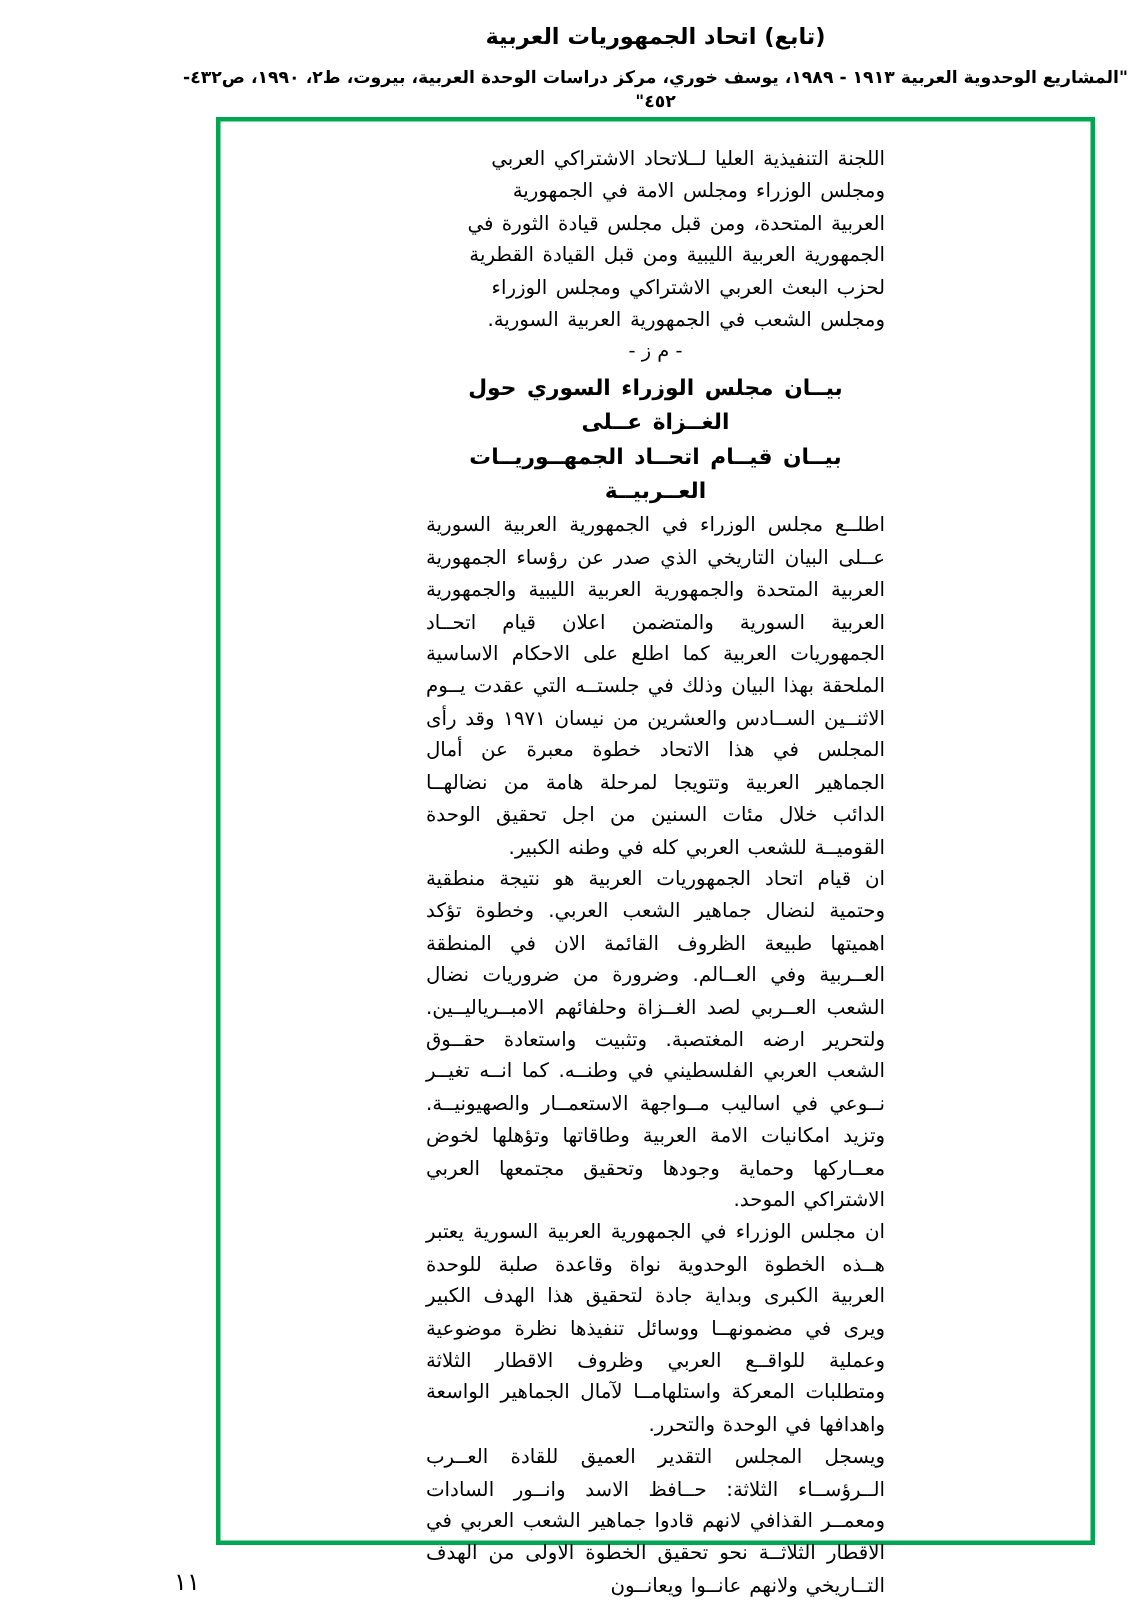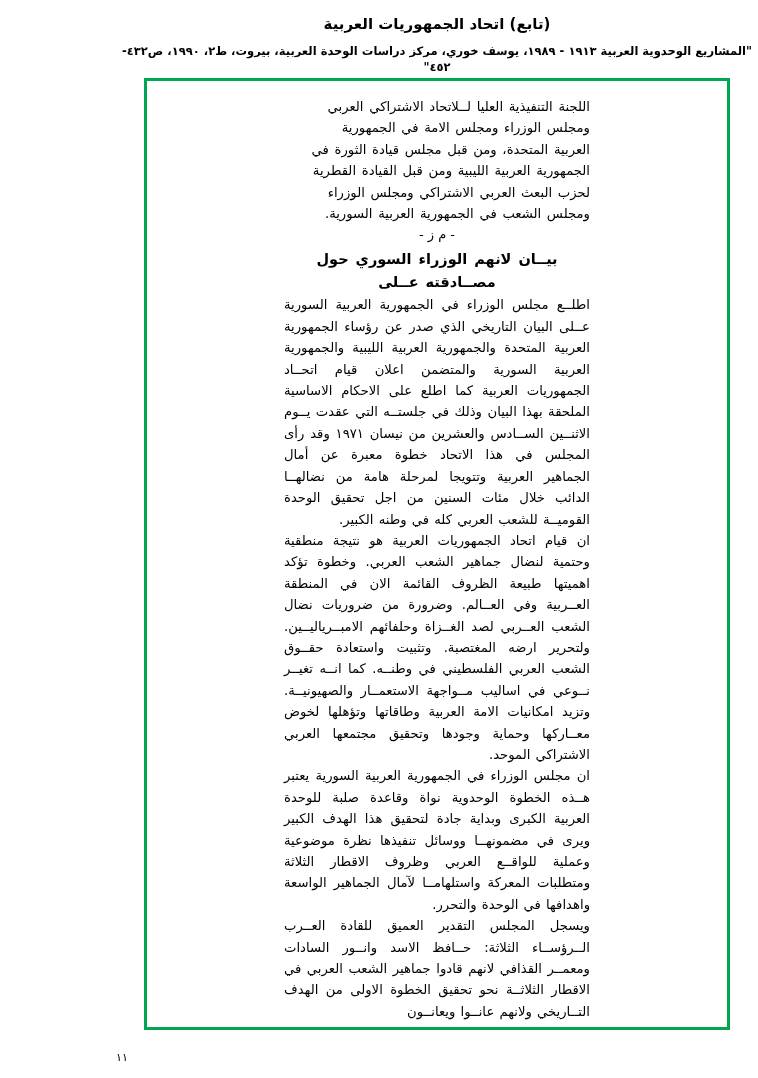--- a/index.html
+++ b/index.html
@@ -100,21 +100,21 @@
   }
   .body-text p + p {
     margin-top: 0px;
   }
   .page-number {
     position: absolute;
     bottom: 14px;
     left: 0;
     right: 18px;
     text-align: left;
-    font-size: 11px;
+    font-size: 16px;
   }
 </style>
 </head>
 <body>
 
 <div class="page">
 
   <div class="header">
     <div class="header-title">(تابع) اتحاد الجمهوريات العربية</div>
     <div class="header-source">"المشاريع الوحدوية العربية ١٩١٣ - ١٩٨٩، يوسف خوري، مركز دراسات الوحدة العربية، بيروت، ط٢، ١٩٩٠، ص٤٣٢- ٤٥٢"</div>
@@ -124,21 +124,22 @@
 
   <div class="content">
 
     <div class="block-intro">
       <p>اللجنة التنفيذية العليا لــلاتحاد الاشتراكي العربي ومجلس الوزراء ومجلس الامة في الجمهورية العربية المتحدة، ومن قبل مجلس قيادة الثورة في الجمهورية العربية الليبية ومن قبل القيادة القطرية لحزب البعث العربي الاشتراكي ومجلس الوزراء ومجلس الشعب في الجمهورية العربية السورية.</p>
     </div>
 
     <div class="sep">- م ز -</div>
 
     <div class="doc-title">
-      <div>بيــان لانهم الوزراء السوري حول مصــادقته عــلى</div>
+      <div>بيــان مجلس الوزراء السوري حول الغــزاة عــلى</div>
+      <div>بيــان قيــام اتحــاد الجمهــوريــات العــربيــة</div>
     </div>
 
 
 
     <div class="body-text">
       <p>اطلــع مجلس الوزراء في الجمهورية العربية السورية عــلى البيان التاريخي الذي صدر عن رؤساء الجمهورية العربية المتحدة والجمهورية العربية الليبية والجمهورية العربية السورية والمتضمن اعلان قيام اتحــاد الجمهوريات العربية كما اطلع على الاحكام الاساسية الملحقة بهذا البيان وذلك في جلستــه التي عقدت يــوم الاثنــين الســادس والعشرين من نيسان ١٩٧١ وقد رأى المجلس في هذا الاتحاد خطوة معبرة عن أمال الجماهير العربية وتتويجا لمرحلة هامة من نضالهــا الدائب خلال مئات السنين من اجل تحقيق الوحدة القوميــة للشعب العربي كله في وطنه الكبير.</p>
       <p>ان قيام اتحاد الجمهوريات العربية هو نتيجة منطقية وحتمية لنضال جماهير الشعب العربي. وخطوة تؤكد اهميتها طبيعة الظروف القائمة الان في المنطقة العــربية وفي العــالم. وضرورة من ضروريات نضال الشعب العــربي لصد الغــزاة وحلفائهم الامبــرياليــين. ولتحرير ارضه المغتصبة. وتثبيت واستعادة حقــوق الشعب العربي الفلسطيني في وطنــه. كما انــه تغيــر نــوعي في اساليب مــواجهة الاستعمــار والصهيونيــة. وتزيد امكانيات الامة العربية وطاقاتها وتؤهلها لخوض معــاركها وحماية وجودها وتحقيق مجتمعها العربي الاشتراكي الموحد.</p>
       <p>ان مجلس الوزراء في الجمهورية العربية السورية يعتبر هــذه الخطوة الوحدوية نواة وقاعدة صلبة للوحدة العربية الكبرى وبداية جادة لتحقيق هذا الهدف الكبير ويرى في مضمونهــا ووسائل تنفيذها نظرة موضوعية وعملية للواقــع العربي وظروف الاقطار الثلاثة ومتطلبات المعركة واستلهامــا لآمال الجماهير الواسعة واهدافها في الوحدة والتحرر.</p>
       <p>ويسجل المجلس التقدير العميق للقادة العــرب الــرؤســاء الثلاثة: حــافظ الاسد وانــور السادات ومعمــر القذافي لانهم قادوا جماهير الشعب العربي في الاقطار الثلاثــة نحو تحقيق الخطوة الاولى من الهدف التــاريخي ولانهم عانــوا ويعانــون</p>
     </div>

